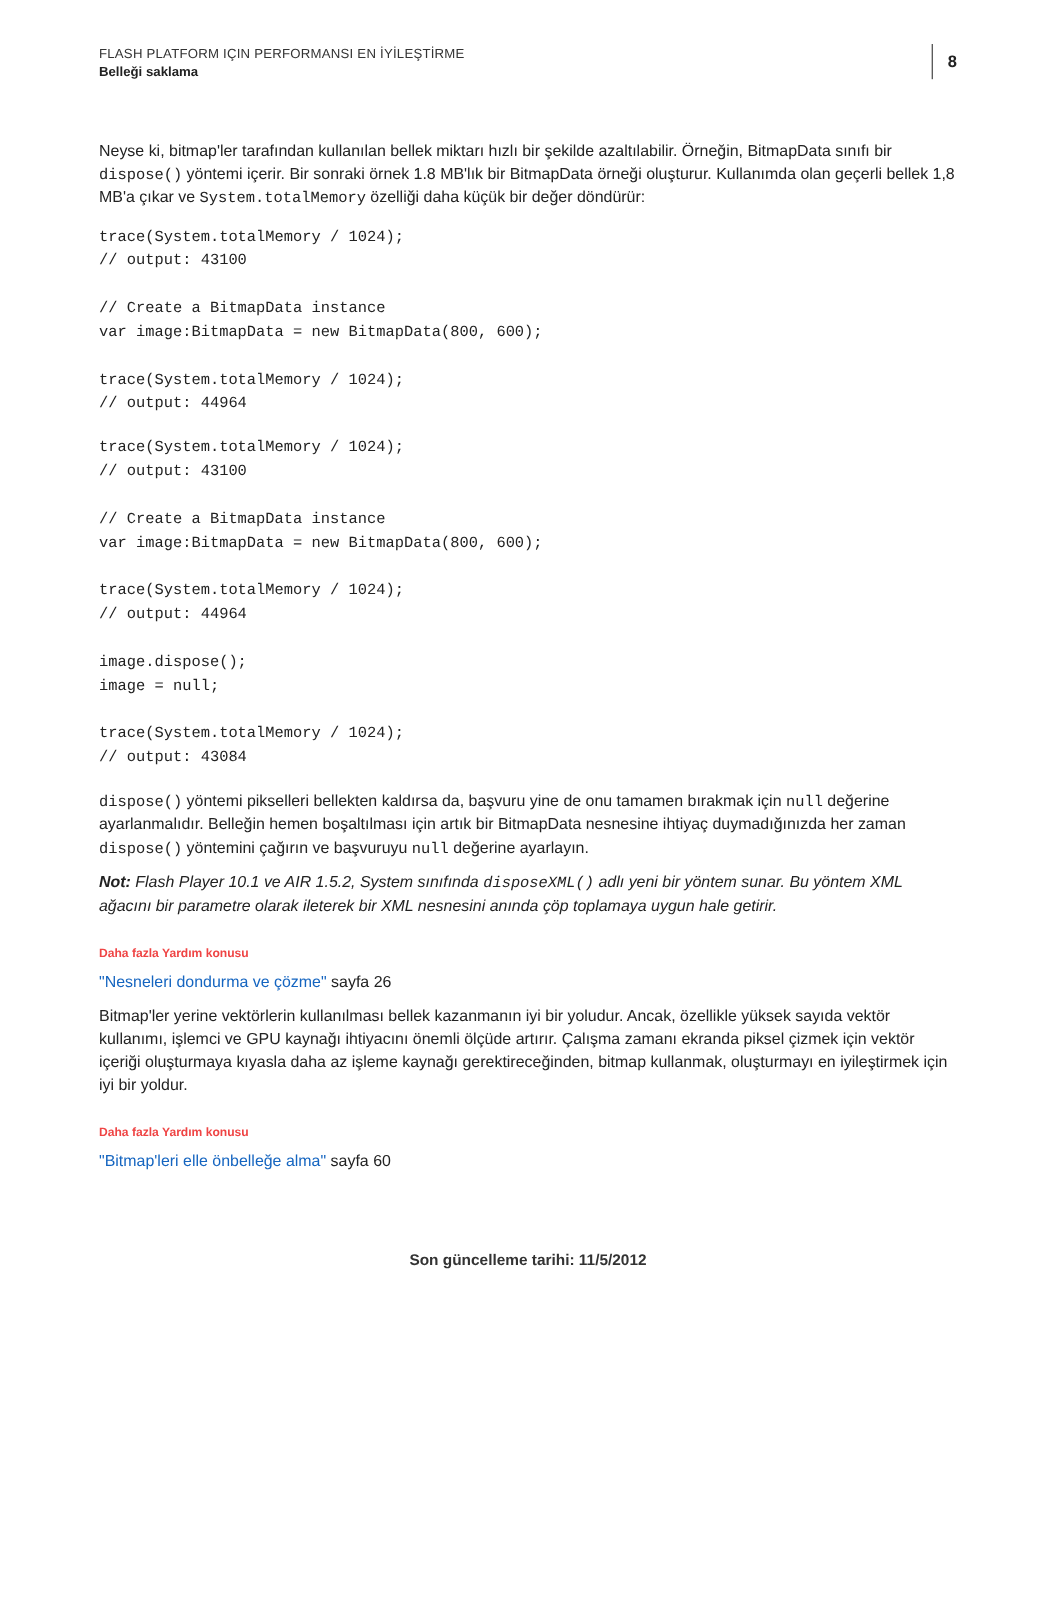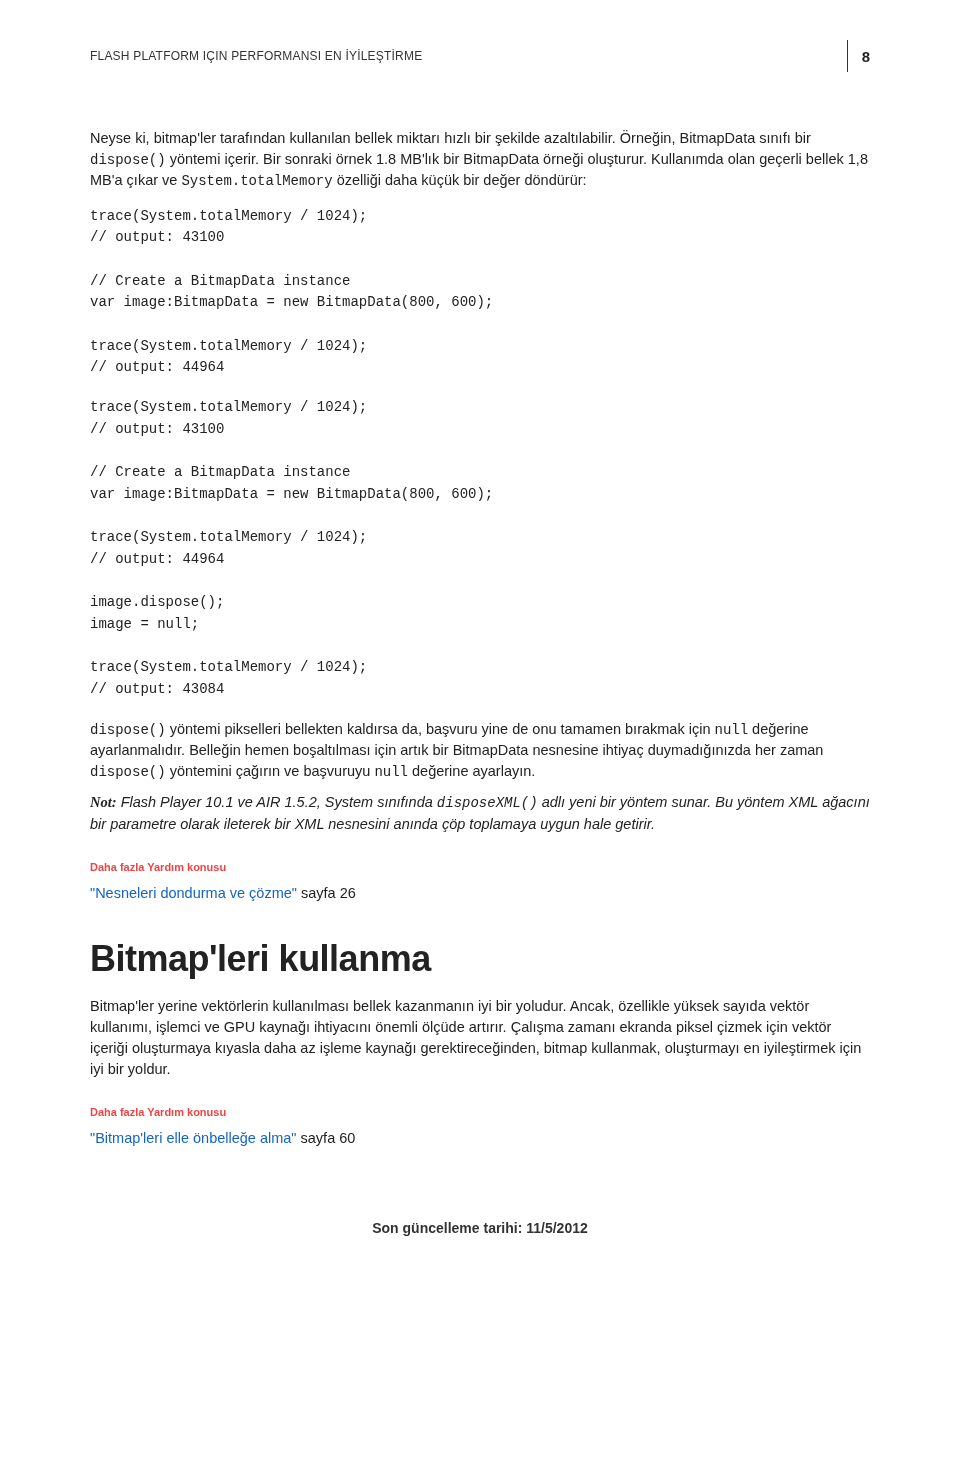--- a/index.html
+++ b/index.html
@@ -1,46 +1,47 @@
 <!DOCTYPE html>
 <html><head>
 <meta charset="utf-8">
 <style>
   * { box-sizing: border-box; margin: 0; padding: 0; }
   html, body { width: 960px; background: #fff; font-family: "Segoe UI", "Helvetica Neue", Arial, sans-serif; color: #222; }
   body { padding: 40px 90px 30px 90px; }
 
-  .header-row { display: flex; align-items: center; }
+  .header-row { display: flex; align-items: flex-end; }
   .header-left { flex: 1; }
   .doc-title { font-size: 12px; letter-spacing: 0.2px; color: #333; text-transform: uppercase; }
   .section-title { font-size: 12px; font-weight: 700; color: #222; margin-top: 2px; }
   .page-zone { display: flex; align-items: center; }
   .divider { width: 1px; height: 32px; background: #333; margin: 0 14px 0 6px; }
   .page-number { font-size: 15px; font-weight: 700; color: #222; }
 
   .content { margin-top: 56px; }
   p.body { font-size: 14.5px; line-height: 1.45; margin: 10px 0; color: #222; }
   .mono-inline { font-family: "Consolas", "Menlo", "Courier New", monospace; font-size: 14px; }
   pre.code { font-family: "Consolas", "Menlo", "Courier New", monospace; font-size: 14px; line-height: 1.55; white-space: pre; margin: 14px 0 18px 0; color: #222; }
   .italic { font-style: italic; }
-  .bold { font-weight: 700; font-family: Liberation Serif, serif; }
+  .bold { font-weight: 700; }
   .subhead { font-size: 11px; font-weight: 700; margin-top: 26px; margin-bottom: 6px; color: #ef4444; }
   a.link { color: #1565c0; text-decoration: none; }
 
   h1.big { font-size: 36px; font-weight: 700; letter-spacing: -0.5px; margin: 34px 0 16px 0; color: #222; }
 
   .footer { text-align: center; width: 100%; margin-top: 70px; }
   .footer-text { font-size: 14px; font-weight: 700; color: #333; }
 </style>
 </head>
 <body>
 
 <div class="header-row">
   <div class="header-left">
     <div class="doc-title">FLASH PLATFORM IÇIN PERFORMANSI EN İYİLEŞTİRME</div>
+    <div class="section-title">Belleği saklama</div>
   </div>
   <div class="page-zone">
     <div class="divider"></div>
     <div class="page-number">8</div>
   </div>
 </div>
 
 <div class="content">
 
   <p class="body">
@@ -79,21 +80,20 @@
   <p class="body italic">
     <span class="bold">Not:</span>
     <span>Flash Player 10.1 ve AIR 1.5.2, System sınıfında </span><span class="mono-inline" style="font-style: italic;">disposeXML()</span><span> adlı yeni bir yöntem sunar. Bu yöntem XML ağacını bir parametre olarak ileterek bir XML nesnesini anında çöp toplamaya uygun hale getirir.</span>
   </p>
 
   <div class="subhead">Daha fazla Yardım konusu</div>
   <p class="body">
     <a href="#" class="link">"Nesneleri dondurma ve çözme"</a><span> sayfa 26</span>
   </p>
 
-  <h1 class="big">Bitmap'leri kullanma</h1>
 
   <p class="body">Bitmap'ler yerine vektörlerin kullanılması bellek kazanmanın iyi bir yoludur. Ancak, özellikle yüksek sayıda vektör kullanımı, işlemci ve GPU kaynağı ihtiyacını önemli ölçüde artırır. Çalışma zamanı ekranda piksel çizmek için vektör içeriği oluşturmaya kıyasla daha az işleme kaynağı gerektireceğinden, bitmap kullanmak, oluşturmayı en iyileştirmek için iyi bir yoldur.</p>
 
   <div class="subhead">Daha fazla Yardım konusu</div>
   <p class="body">
     <a href="#" class="link">"Bitmap'leri elle önbelleğe alma"</a><span> sayfa 60</span>
   </p>
 
 </div>
 

